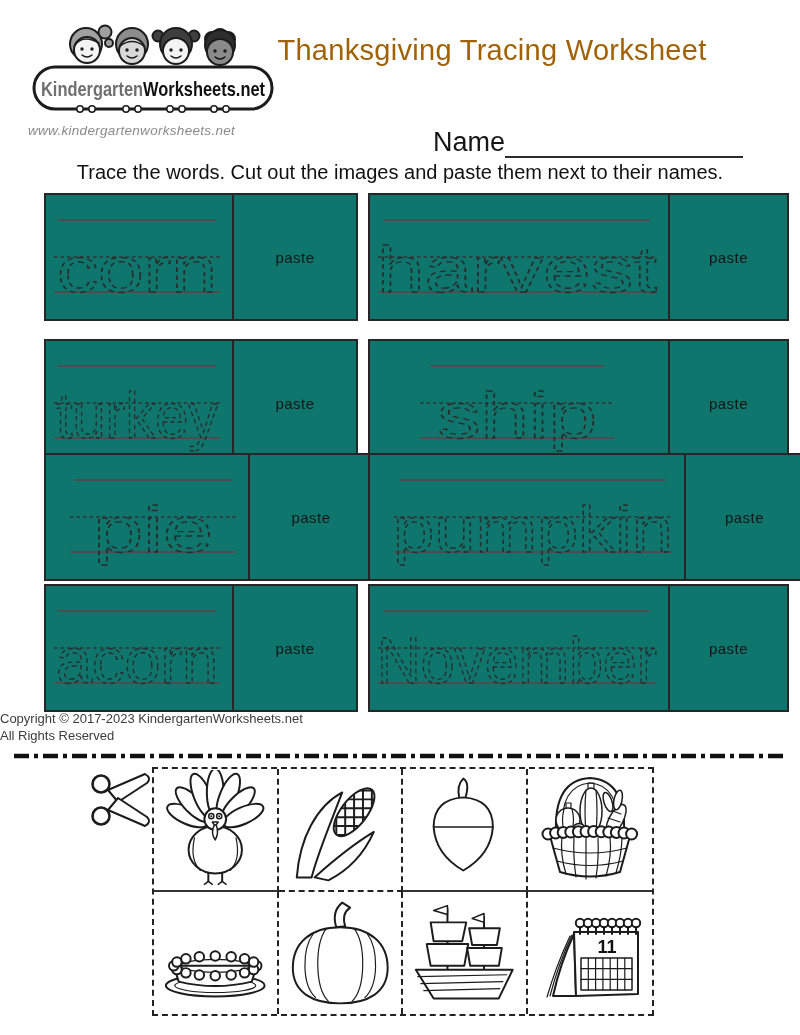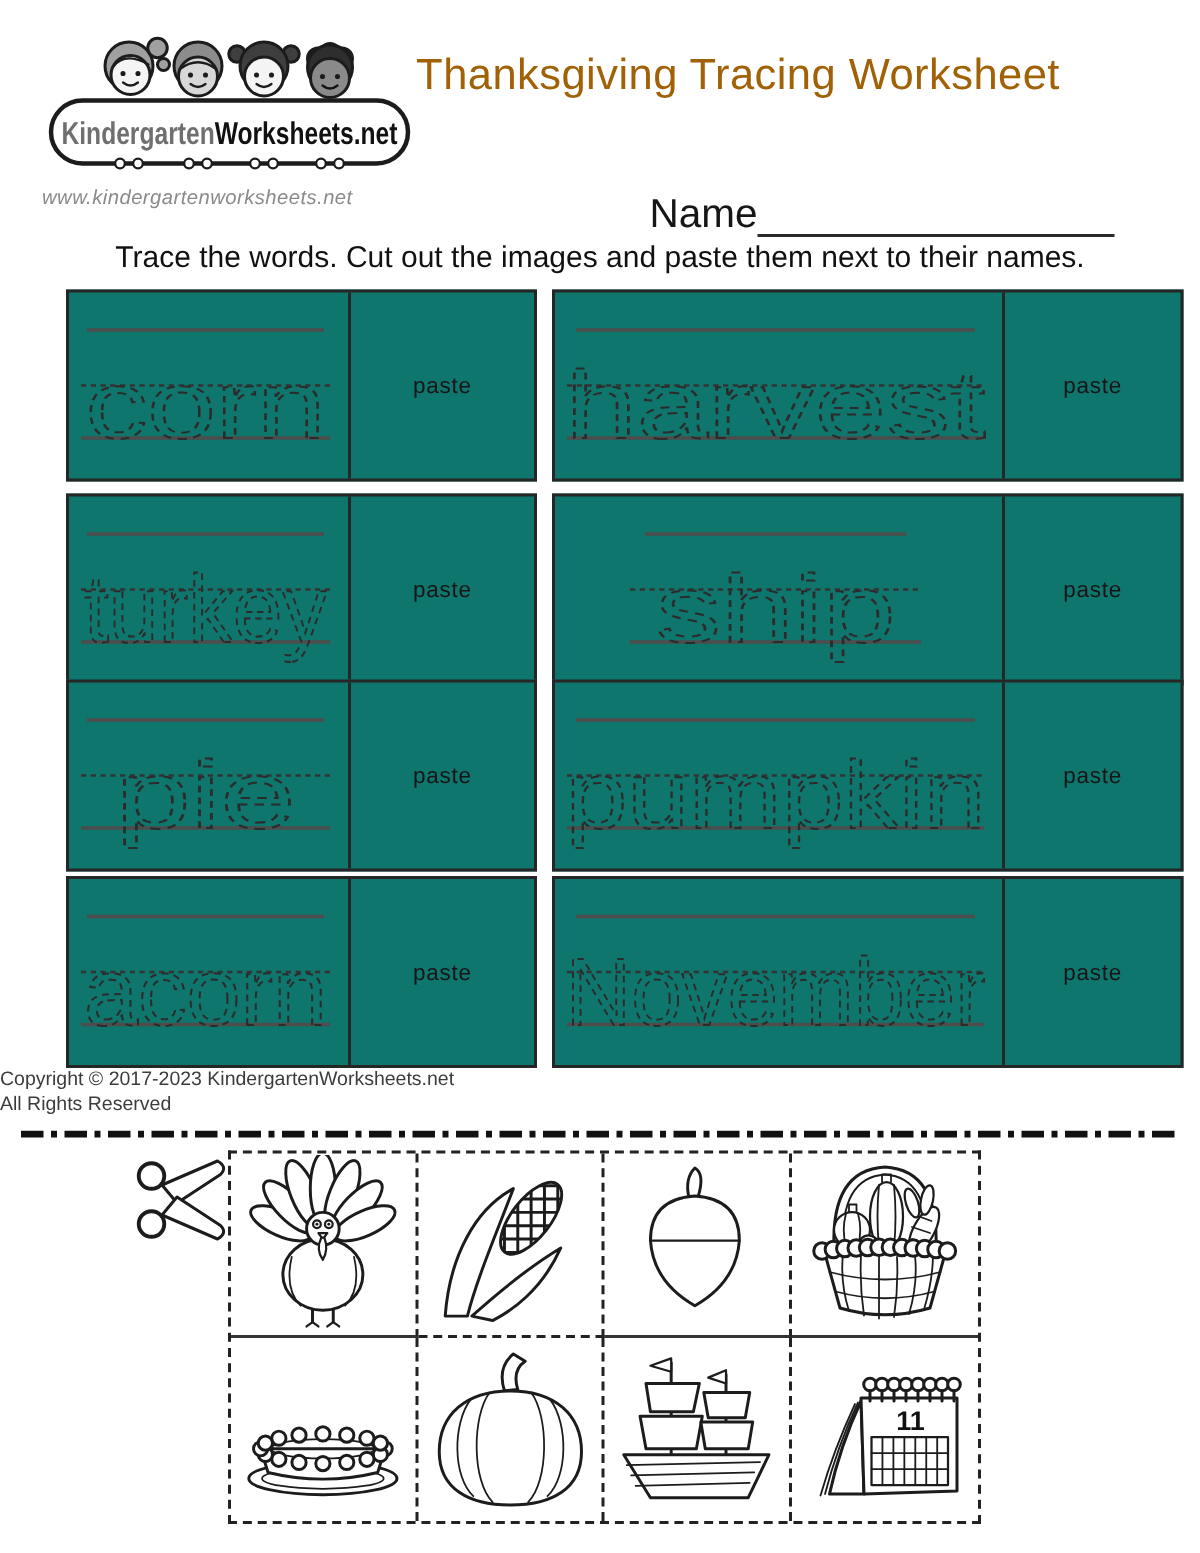--- a/index.html
+++ b/index.html
@@ -11,21 +11,21 @@
   
   .title{position:absolute;left:262px;top:29px;width:450px;margin:5px;text-align:center;
          font-size:29px;font-weight:400;letter-spacing:.3px;color:#a16207;}
   .name-row{position:absolute;left:433px;top:103px;font-size:27px;color:#161616;margin-top:24px;}
   .name-line{display:inline-block;width:238px;border-bottom:2px solid #2a2a2a;height:26px;vertical-align:bottom;}
   .instruction{position:absolute;top:161px;left:0;width:800px;text-align:center;font-size:20px;color:#111;}
   
   .trace-box{position:absolute;height:124px;border:2px solid #262626;display:flex;background:#0f766e;box-sizing:content-box;}
   .tb-left{left:44px;width:310px;}
   .tb-right{left:368px;width:417px;}
-  .r1{top:193px;} .r2{top:329px;justify-content:center;} .r3{top:453px;} .r4{top:584px;}
+  .r1{top:193px;} .r2{top:339px;justify-content:center;} .r3{top:453px;padding-left:16px;} .r4{top:584px;}
   .trace-area{flex:1;}
   .paste-cell{border-left:2px solid #262626;display:flex;align-items:center;justify-content:center;
               font-size:15px;letter-spacing:.5px;color:#161616;}
   .tb-left .paste-cell{width:122px;}
   .tb-right .paste-cell{width:117px;}
   .g-top,.g-bot{stroke:#4d4d4d;stroke-width:2.2;}
   .g-mid{stroke:#333;stroke-width:1.6;stroke-dasharray:3.5 3;}
   .trace-word{font-family:"Liberation Sans",sans-serif;font-size:64px;fill:none;stroke:#2b2b2b;
               stroke-width:1.35;stroke-dasharray:4.5 3.4;text-anchor:middle;}
   

